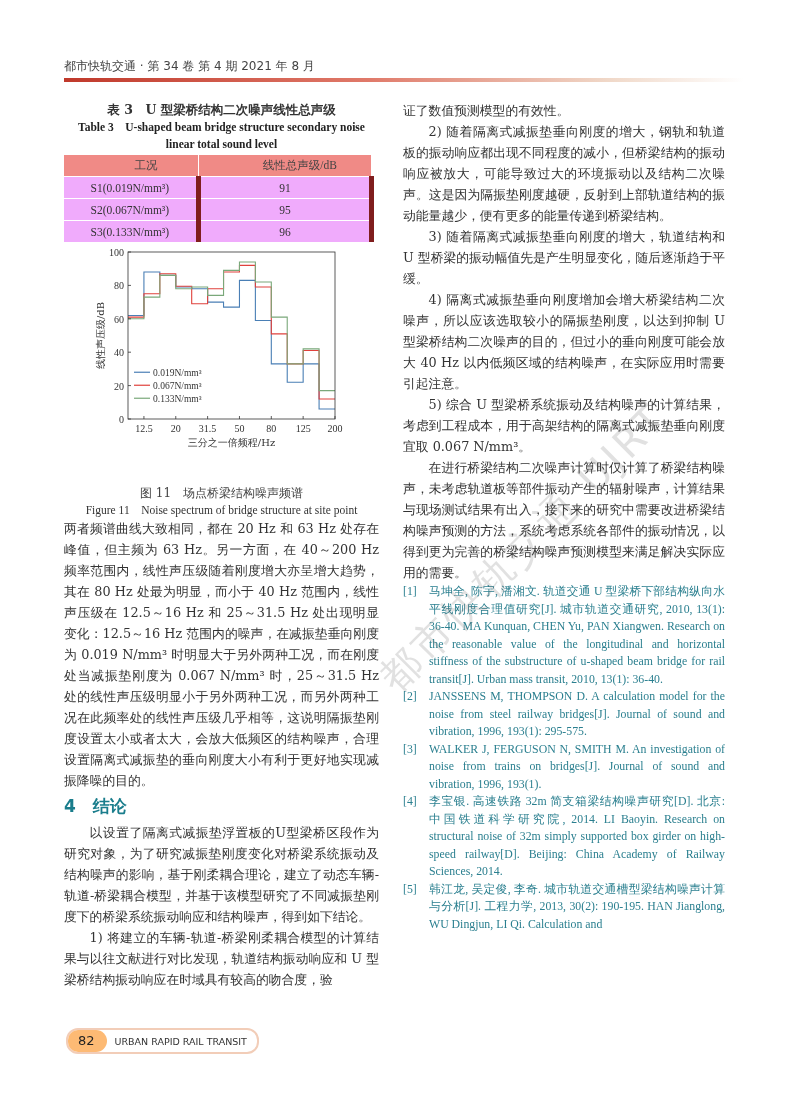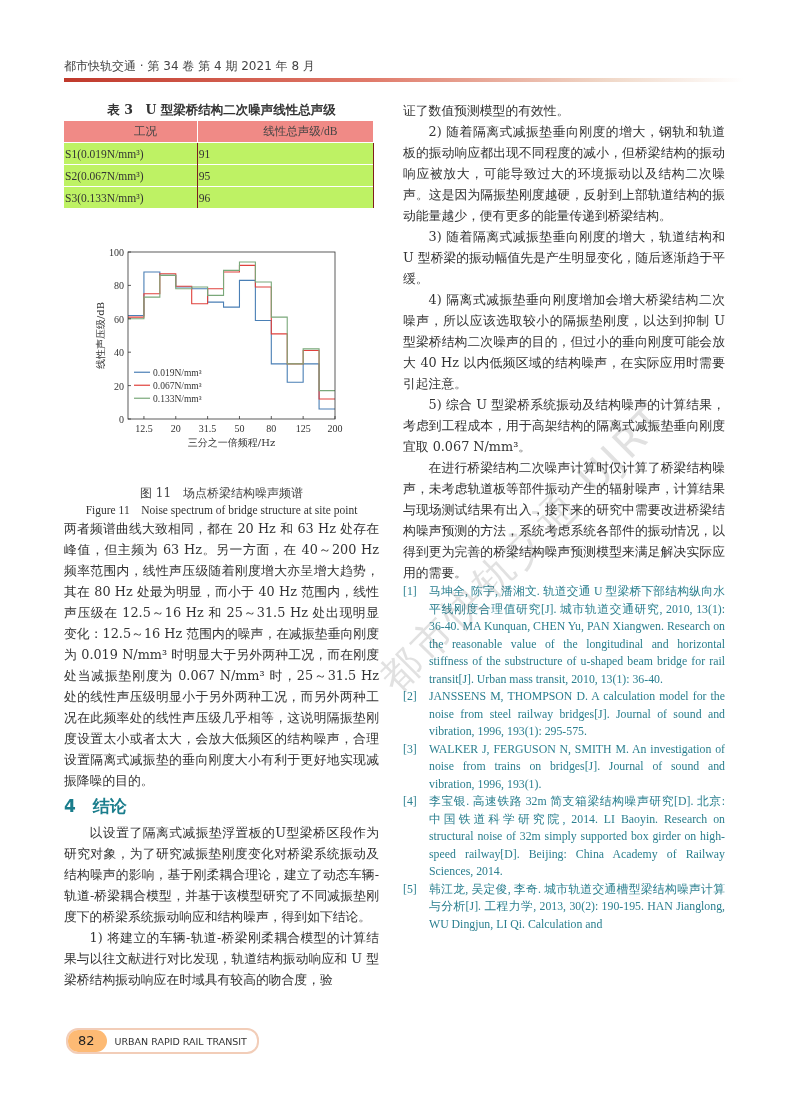--- a/index.html
+++ b/index.html
@@ -5,21 +5,21 @@
   html,body{margin:0;padding:0;background:#fff;}
   body{width:800px;height:1095px;position:relative;overflow:hidden;font-family:"DejaVu Serif","Liberation Serif",serif;color:#333;}
   .header{position:absolute;left:64px;top:58px;font-family:"DejaVu Sans","Liberation Sans",sans-serif;font-size:12px;color:#444;}
   .header-rule{position:absolute;left:64px;top:78px;width:680px;height:4px;background:linear-gradient(to right,#c0392b 0%,#e07a6a 45%,#f0d8c8 80%,rgba(255,255,255,0) 100%);}
   .col-left{position:absolute;left:64px;top:100px;width:315px;}
   .col-right{position:absolute;left:403px;top:100px;width:322px;}
   .tbl-title-cn{text-align:center;font-size:12.5px;font-weight:bold;color:#333;margin-top:2px;}
   .tbl-title-en{text-align:center;font-size:11.5px;font-weight:bold;color:#222;line-height:17px;font-family:"Liberation Serif",serif;}
   table.t3{width:310px;border-collapse:collapse;font-family:"Liberation Serif",serif;font-size:11.5px;margin-top:2px;}
   table.t3 th{background:#f08a86;color:#444;font-weight:normal;height:19px;border-right:1px solid #fff;padding-left:31px;}
-  table.t3 td{background:#bef264;height:19px;border-top:1px solid #fff;border-right:1px solid #7f1d1d;}
+  table.t3 td{background:#f0abfc;height:19px;text-align:center;border-top:1px solid #fff;border-right:5px solid #7f1d1d;}
   .chart-wrap{position:absolute;left:0;top:148px;width:315px;height:220px;}
   .caption-cn{position:absolute;left:0;top:385px;width:315px;text-align:center;font-size:12px;color:#444;}
   .caption-en{position:absolute;left:0;top:403px;width:315px;text-align:center;font-size:11.5px;color:#333;font-family:"Liberation Serif",serif;}
   .para{font-size:12.8px;line-height:21px;text-align:justify;color:#333;margin:0;}
   .indent{text-indent:2em;}
   .left-body{position:absolute;left:0;top:418px;width:315px;}
   .section-h{font-family:"DejaVu Sans","Liberation Sans",sans-serif;font-weight:bold;color:#1a7d8c;font-size:17px;margin:4px 0 4px 0;}
   .ref-h{font-family:"DejaVu Sans","Liberation Sans",sans-serif;color:#1a7d8c;font-size:12.5px;font-weight:bold;margin:10px 0 12px 0;}
   .ref{display:flex;font-size:11.8px;line-height:17.5px;color:#2a7f8f;text-align:justify;font-family:"Liberation Serif",serif;}
   .ref .num{width:26px;flex:none;}
@@ -30,20 +30,21 @@
   .watermark{position:absolute;left:330px;top:520px;transform:rotate(-45deg);font-size:40px;color:rgba(90,90,90,0.18);font-family:"DejaVu Sans",sans-serif;pointer-events:none;letter-spacing:4px;}
 </style>
 </head>
 <body>
 
 <div class="header">都市快轨交通 · 第 34 卷 第 4 期 2021 年 8 月</div>
 <div class="header-rule"></div>
 
 <div class="col-left">
   <div class="tbl-title-cn">表 3　U 型梁桥结构二次噪声线性总声级</div>
+  <div class="tbl-title-en">Table 3　U-shaped beam bridge structure secondary noise linear total sound level</div>
   <table class="t3">
     <thead>
       <tr>
         <th>工况</th>
         <th>线性总声级/dB</th>
       </tr>
     </thead>
     <tbody>
       <tr>
         <td>S1(0.019N/mm³)</td>

